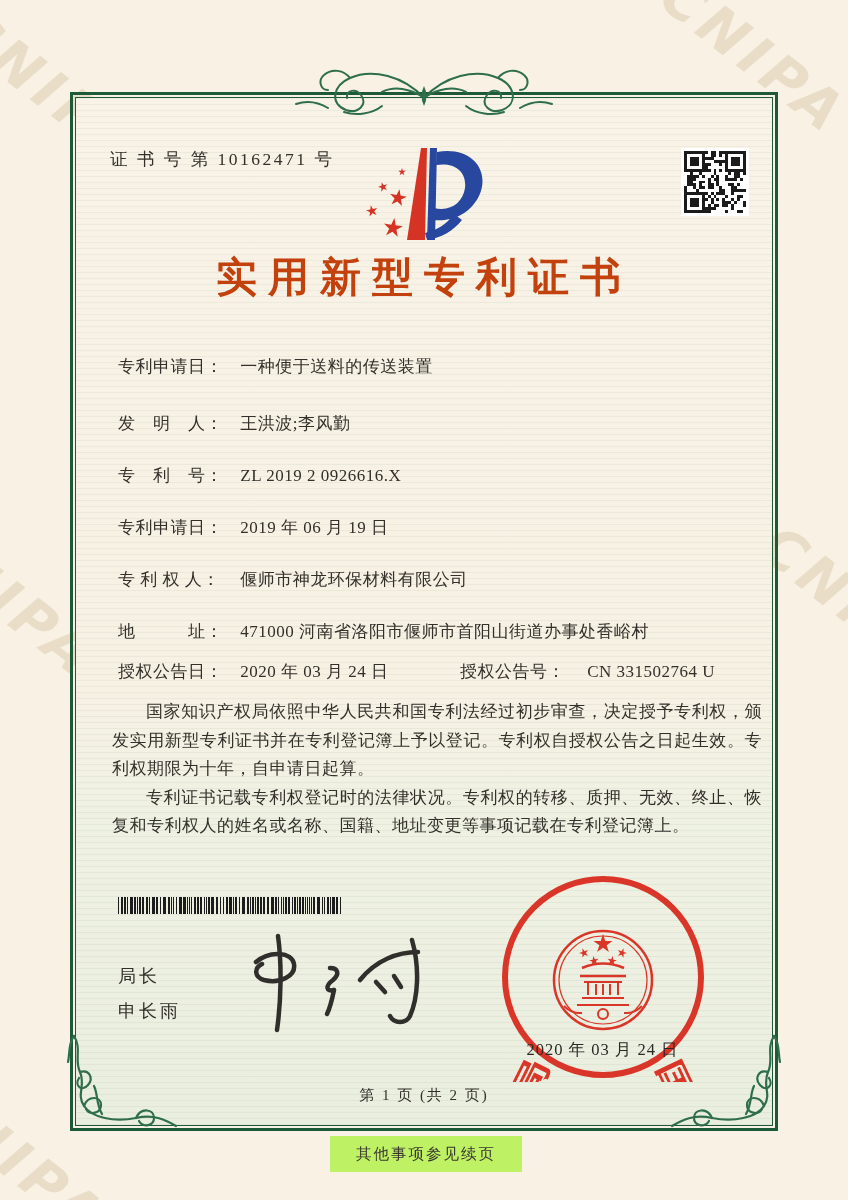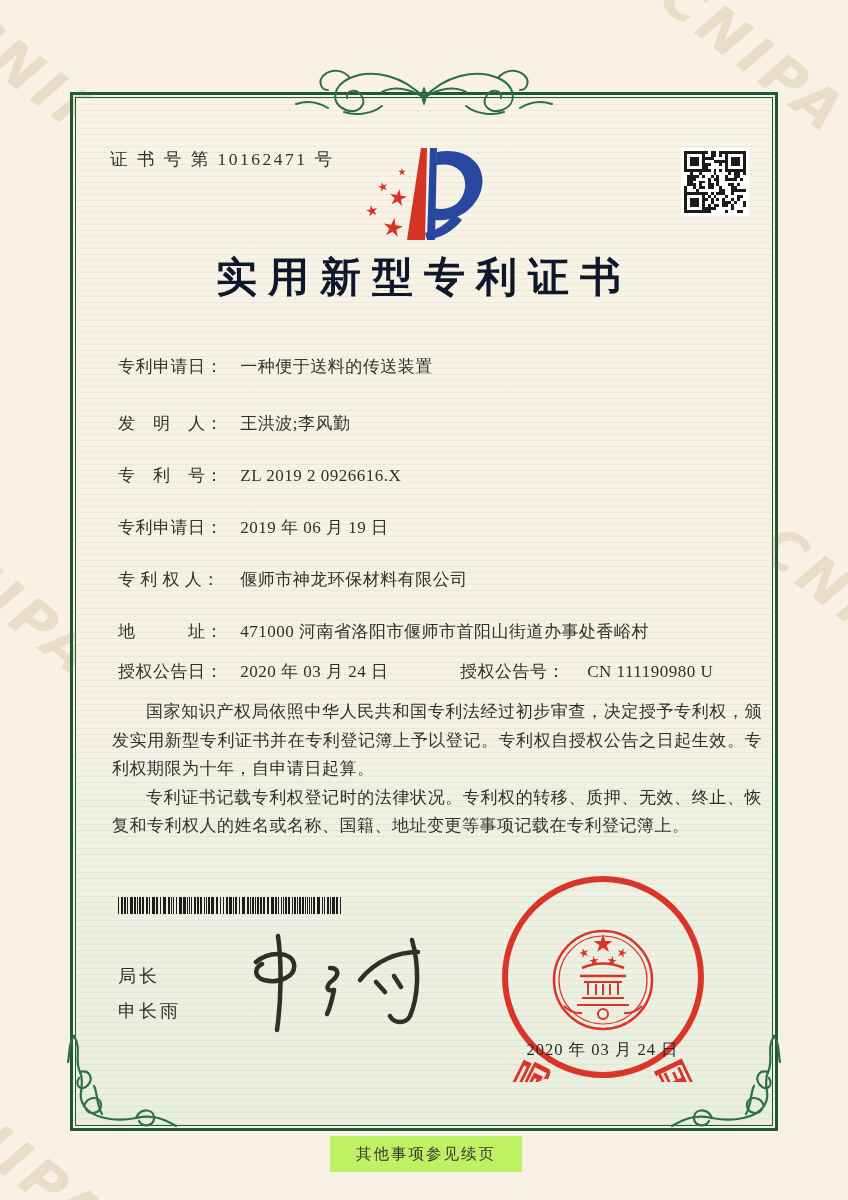--- a/index.html
+++ b/index.html
@@ -30,21 +30,21 @@
       linear-gradient(180deg,#f9f3e7 0%,#f7f1e4 58%,#eff1e3 70%,#eaeedf 100%);
   }
   .ornament{position:absolute;z-index:3;}
   .content{position:absolute;inset:0;z-index:4;}
   .cert-no{position:absolute;left:110px;top:147px;font-size:17.5px;letter-spacing:2.5px;}
   .logo{position:absolute;left:355px;top:138px;}
   .qr{position:absolute;left:681px;top:148px;width:68px;height:68px;background:#fff;padding:3px;box-sizing:border-box;}
   .qr svg{width:100%;height:100%;shape-rendering:crispEdges;}
   .title{
     position:absolute;left:70px;top:250px;width:708px;margin:0;
-    text-align:center;font-size:41px;font-weight:bold;letter-spacing:11px;color:#0f172a;
+    text-align:center;font-size:41px;font-weight:bold;letter-spacing:11px;color:#c2410c;
   }
   .frow{position:absolute;left:118px;font-size:17px;white-space:nowrap;}
   .frow .lbl{display:inline-block;width:118px;letter-spacing:.5px;}
   .frow .val{letter-spacing:.5px;}
   .frow .pair2{position:absolute;left:342px;top:0;}
   .frow .pair2 .lbl{width:auto;margin-right:18px;}
   .paras{position:absolute;left:112px;top:698px;width:650px;font-size:17px;line-height:28.5px;text-align:justify;}
   .paras p{margin:0;text-indent:2em;letter-spacing:.5px;}
   .barcode{position:absolute;left:118px;top:897px;}
   .director{position:absolute;left:118px;font-size:18px;letter-spacing:3px;}
@@ -393,21 +393,21 @@
     </div>
     <div class="frow" style="top:620px;">
       <span class="lbl">地　　　址：</span>
       <span class="val">471000 河南省洛阳市偃师市首阳山街道办事处香峪村</span>
     </div>
     <div class="frow" style="top:660px;">
       <span class="lbl">授权公告日：</span>
       <span class="val">2020 年 03 月 24 日</span>
       <span class="pair2">
         <span class="lbl">授权公告号：</span>
-        <span class="val">CN 111190980 U</span>
+        <span class="val">CN 331502764 U</span>
       </span>
     </div>
 
     <div class="paras">
       <p>国家知识产权局依照中华人民共和国专利法经过初步审查，决定授予专利权，颁发实用新型专利证书并在专利登记簿上予以登记。专利权自授权公告之日起生效。专利权期限为十年，自申请日起算。</p>
       <p>专利证书记载专利权登记时的法律状况。专利权的转移、质押、无效、终止、恢复和专利权人的姓名或名称、国籍、地址变更等事项记载在专利登记簿上。</p>
     </div>
 
     <div class="barcode">
       <svg id="bc" width="228" height="17">
@@ -531,17 +531,18 @@
         <use href="#st2" transform="translate(114,89) scale(5) rotate(8)"></use>
         <use href="#st2" transform="translate(124,81) scale(5) rotate(18)"></use>
       </g>
       <defs>
         <path id="st2" d="M0,-1 L0.2245,-0.309 0.951,-0.309 0.363,0.118 0.588,0.809 0,0.382 -0.588,0.809 -0.363,0.118 -0.951,-0.309 -0.2245,-0.309 Z"></path>
       </defs>
     </svg>
 
     <div class="seal-date">2020 年 03 月 24 日</div>
 
+    <div class="page-num">第 1 页 (共 2 页)</div>
 
     <div class="note-box">其他事项参见续页</div>
 
   </div>
 </div>
 
 </body></html>

